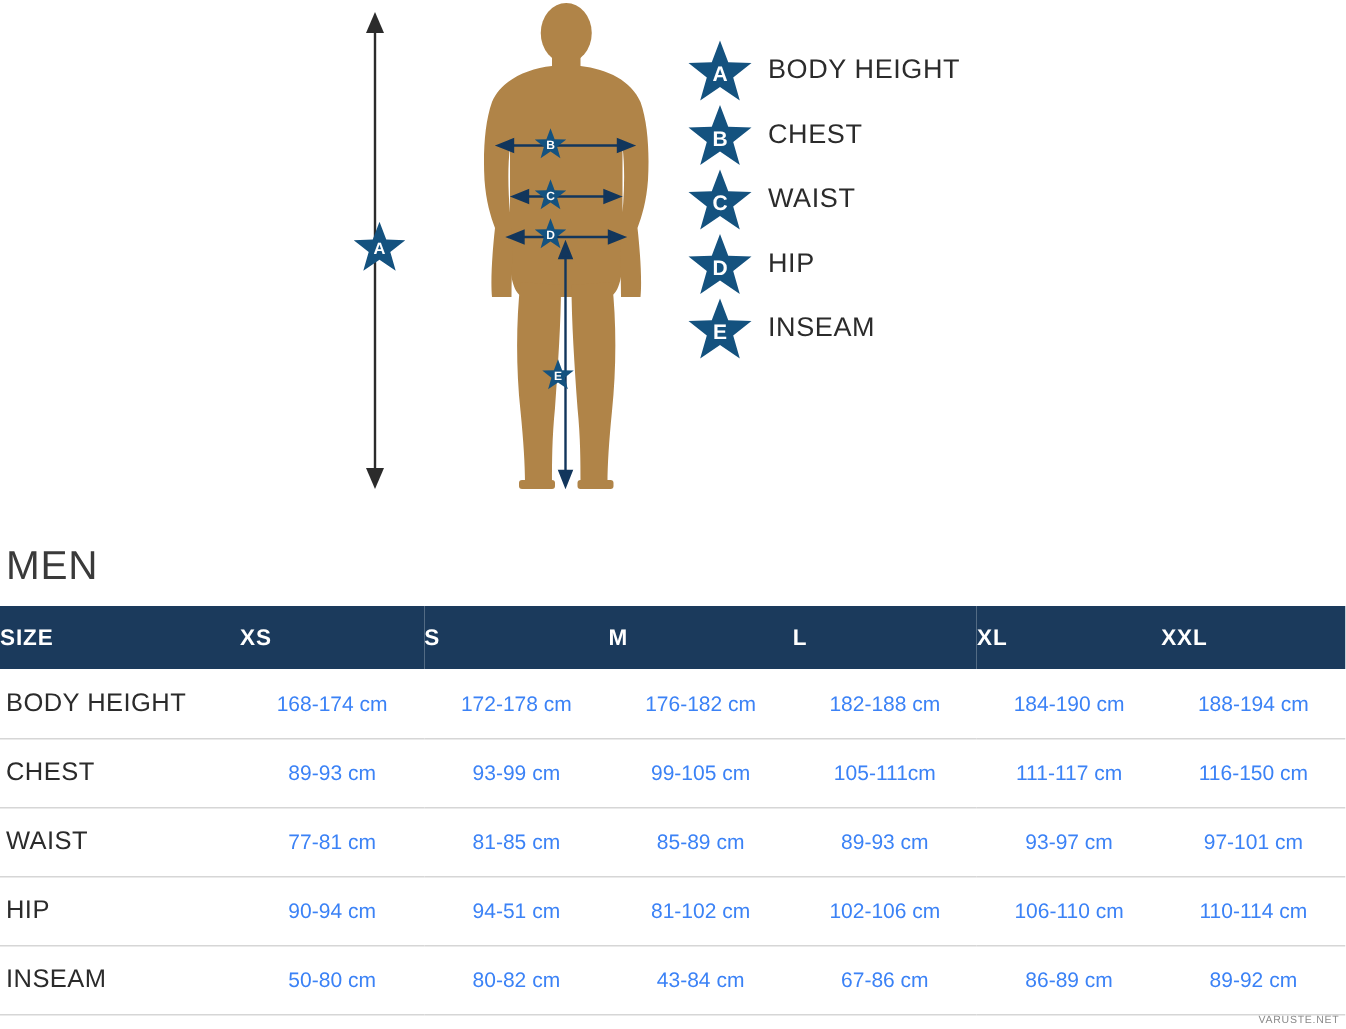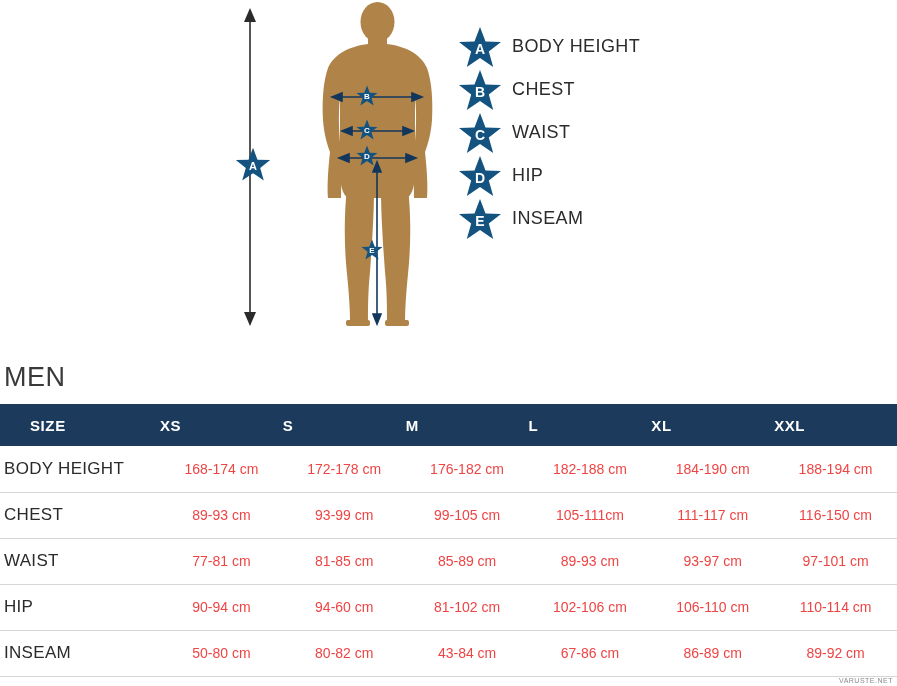--- a/index.html
+++ b/index.html
@@ -135,29 +135,28 @@
     color: #ffffff;
     font-size: 15px;
     font-weight: bold;
     height: 42px;
     letter-spacing: 0.6px;
     text-align: left;
     padding: 0;
   }
   #size-table thead th.first-col {
     text-align: left;
-    padding-left: 30px;
     width: 160px;
   }
   #size-table tbody td {
     height: 46px;
     border-bottom: 1px solid #d6d6d6;
     text-align: center;
     font-size: 14px;
-    color: #ef4444;
+    color: #3b82f6;
     padding: 0;
   }
   #size-table tbody td.row-head {
     text-align: left;
     padding-left: 4px;
     font-size: 17px;
     color: #2b2b2b;
     letter-spacing: 0.3px;
   }
   #size-table tbody tr:last-child td { border-bottom: 1px solid #d6d6d6; }
@@ -365,21 +364,21 @@
         <td>77-81 cm</td>
         <td>81-85 cm</td>
         <td>85-89 cm</td>
         <td>89-93 cm</td>
         <td>93-97 cm</td>
         <td>97-101 cm</td>
       </tr>
       <tr>
         <td class="row-head">HIP</td>
         <td>90-94 cm</td>
-        <td>94-60 cm</td>
+        <td>94-51 cm</td>
         <td>81-102 cm</td>
         <td>102-106 cm</td>
         <td>106-110 cm</td>
         <td>110-114 cm</td>
       </tr>
       <tr>
         <td class="row-head">INSEAM</td>
         <td>50-80 cm</td>
         <td>80-82 cm</td>
         <td>43-84 cm</td>

